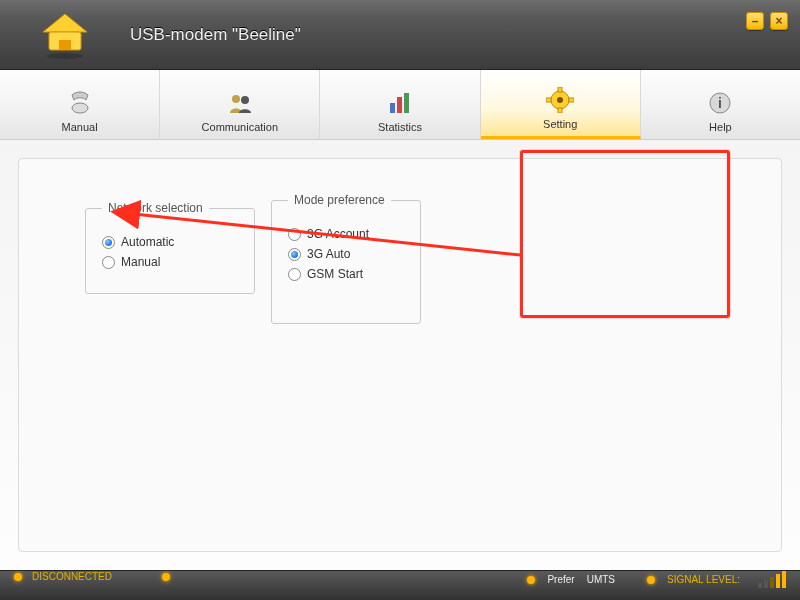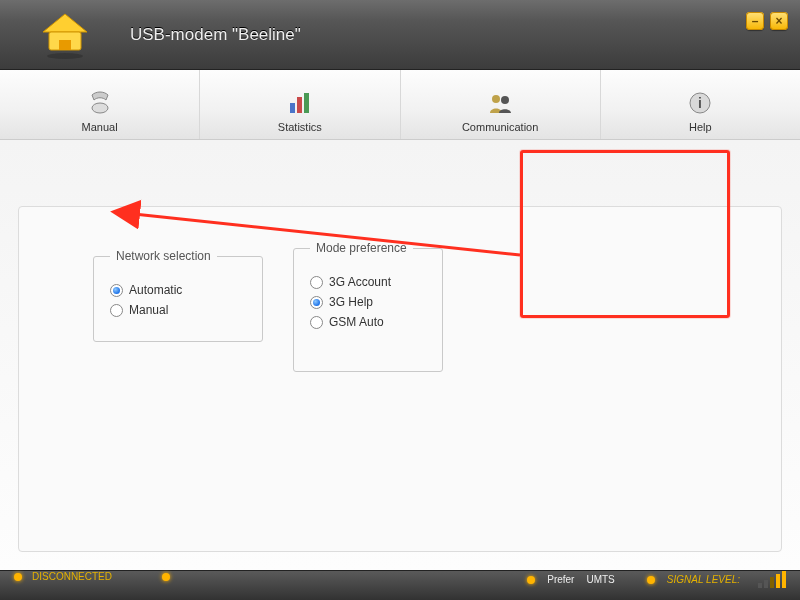--- a/index.html
+++ b/index.html
@@ -96,23 +96,23 @@
   .side-item.selected {
     background: linear-gradient(to bottom,#fff4bf,#ffe98e);
   }
 
   
   .main {
     flex:1;
     border:1px solid #dcdcdc;
     border-radius:4px;
     background:#fafafa;
-    padding:28px 24px;
+    padding:28px 16px;
     position:relative;
-    display:flex; gap:30px; align-items:flex-start;margin-top:48px;
+    display:flex; gap:16px; align-items:flex-start;
   }
   fieldset.group {
     border:1px solid #c9c9c9;
     border-radius:3px;
     padding:14px 16px 18px 16px;
     font-size:12px; color:#333;
   }
   fieldset.group legend { padding:0 6px; color:#555; font-size:12px; }
   .radio-row { display:flex; align-items:center; gap:6px; margin:6px 0; font-size:12px; cursor:pointer;}
   .radio {
@@ -139,21 +139,21 @@
     height:34px;
     background: linear-gradient(to bottom,#5a5a5a,#3a3a3a 70%,#2c2c2c 100%);
     display:flex; align-items:flex-start; font-size:10px; color:#e5b200;
     padding:0 14px; gap:22px;
     border-top:1px solid #222;
   }
   .dot{ width:8px;height:8px;border-radius:50%;background:#ffb400; box-shadow:0 0 4px #ffb400; }
   .status-left{display:flex;align-items:center;gap:10px;flex:0 0 auto;}
   .status-mid{flex:1;}
   .status-op {display:flex;align-items:center;gap:12px; color:#eee;}
-  .sig-label{color:#e5b200;font-style:italic;}
+  .sig-label{color:#e5b200;}
   .signal{display:flex;align-items:flex-end;gap:2px;margin-left:6px;}
   .signal i{width:4px;background:#555;display:block;}
   .signal i:nth-child(1){height:5px;}
   .signal i:nth-child(2){height:8px;}
   .signal i:nth-child(3){height:11px;}
   .signal i:nth-child(4){height:14px;}
   .signal i:nth-child(5){height:17px;background:#ffb400;}
   .signal i:nth-child(4){background:#ffb400;}
   .signal i:nth-child(3){background:#806000;}
 </style>
@@ -181,41 +181,56 @@
     <span class="ticon">
       <svg width="28" height="24" viewBox="0 0 28 24">
           <path d="M6 4 C10 0,18 0,22 4 L20 9 C17 6,11 6,8 9 Z" fill="#ccc" stroke="#888"></path>
           <ellipse cx="14" cy="17" rx="8" ry="5" fill="#ddd" stroke="#888"></ellipse>
         </svg>
     </span>
     <span>Manual</span>
   </div>
   <div class="tab">
     <span class="ticon">
-      <svg width="26" height="24" viewBox="0 0 26 24">
-          <rect x="3" y="12" width="5" height="10" fill="#4a74c9"></rect>
-          <rect x="10" y="6" width="5" height="16" fill="#c94a4a"></rect>
-          <rect x="17" y="2" width="5" height="20" fill="#4a9a55"></rect>
-        </svg>
-    </span>
-    <span>Statistics</span>
-  </div>
-  <div class="tab">
-    <span class="ticon">
       <svg width="30" height="24" viewBox="0 0 30 24">
           <circle cx="11" cy="8" r="4" fill="#bfa24a"></circle>
           <circle cx="20" cy="9" r="4" fill="#555"></circle>
           <path d="M5 22 C5 16,17 16,17 22 Z" fill="#bfa24a"></path>
           <path d="M14 22 C14 17,26 17,26 22 Z" fill="#555"></path>
         </svg>
     </span>
     <span>Communication</span>
   </div>
   <div class="tab">
     <span class="ticon">
+      <svg width="26" height="24" viewBox="0 0 26 24">
+          <rect x="3" y="12" width="5" height="10" fill="#4a74c9"></rect>
+          <rect x="10" y="6" width="5" height="16" fill="#c94a4a"></rect>
+          <rect x="17" y="2" width="5" height="20" fill="#4a9a55"></rect>
+        </svg>
+    </span>
+    <span>Statistics</span>
+  </div>
+  <div class="tab active">
+    <span class="ticon">
+      <svg width="28" height="26" viewBox="0 0 28 26">
+          <circle cx="14" cy="13" r="9" fill="#ffcf30" stroke="#c98a00"></circle>
+          <circle cx="14" cy="13" r="3" fill="#7a5400"></circle>
+          <g fill="#ffcf30" stroke="#c98a00">
+            <rect x="12" y="0" width="4" height="5"></rect>
+            <rect x="12" y="21" width="4" height="5"></rect>
+            <rect x="0" y="11" width="5" height="4"></rect>
+            <rect x="23" y="11" width="5" height="4"></rect>
+          </g>
+        </svg>
+    </span>
+    <span>Setting</span>
+  </div>
+  <div class="tab">
+    <span class="ticon">
       <svg width="24" height="24" viewBox="0 0 24 24">
           <circle cx="12" cy="12" r="10" fill="#d9d9d9" stroke="#888"></circle>
           <text x="12" y="17" text-anchor="middle" font-size="14" font-weight="bold" fill="#555">i</text>
         </svg>
     </span>
     <span>Help</span>
   </div>
 </div>
 
 <div class="body">
@@ -236,25 +251,25 @@
     </fieldset>
 
     <fieldset class="group mode">
       <legend>Mode preference</legend>
       <label class="radio-row">
         <span class="radio"></span>
         <span>3G Account</span>
       </label>
       <label class="radio-row">
         <span class="radio checked"></span>
-        <span>3G Help</span>
+        <span>3G Auto</span>
       </label>
       <label class="radio-row">
         <span class="radio"></span>
-        <span>GSM Auto</span>
+        <span>GSM Start</span>
       </label>
     </fieldset>
   </div>
 
   <div class="highlight"></div>
   <svg class="arrow-svg" width="800" height="430">
     <defs>
       <marker id="ah" markerWidth="12" markerHeight="12" refX="2" refY="5" orient="auto">
         <path d="M0,0 L10,5 L0,10 Z" fill="#ff2f1f"></path>
       </marker>

